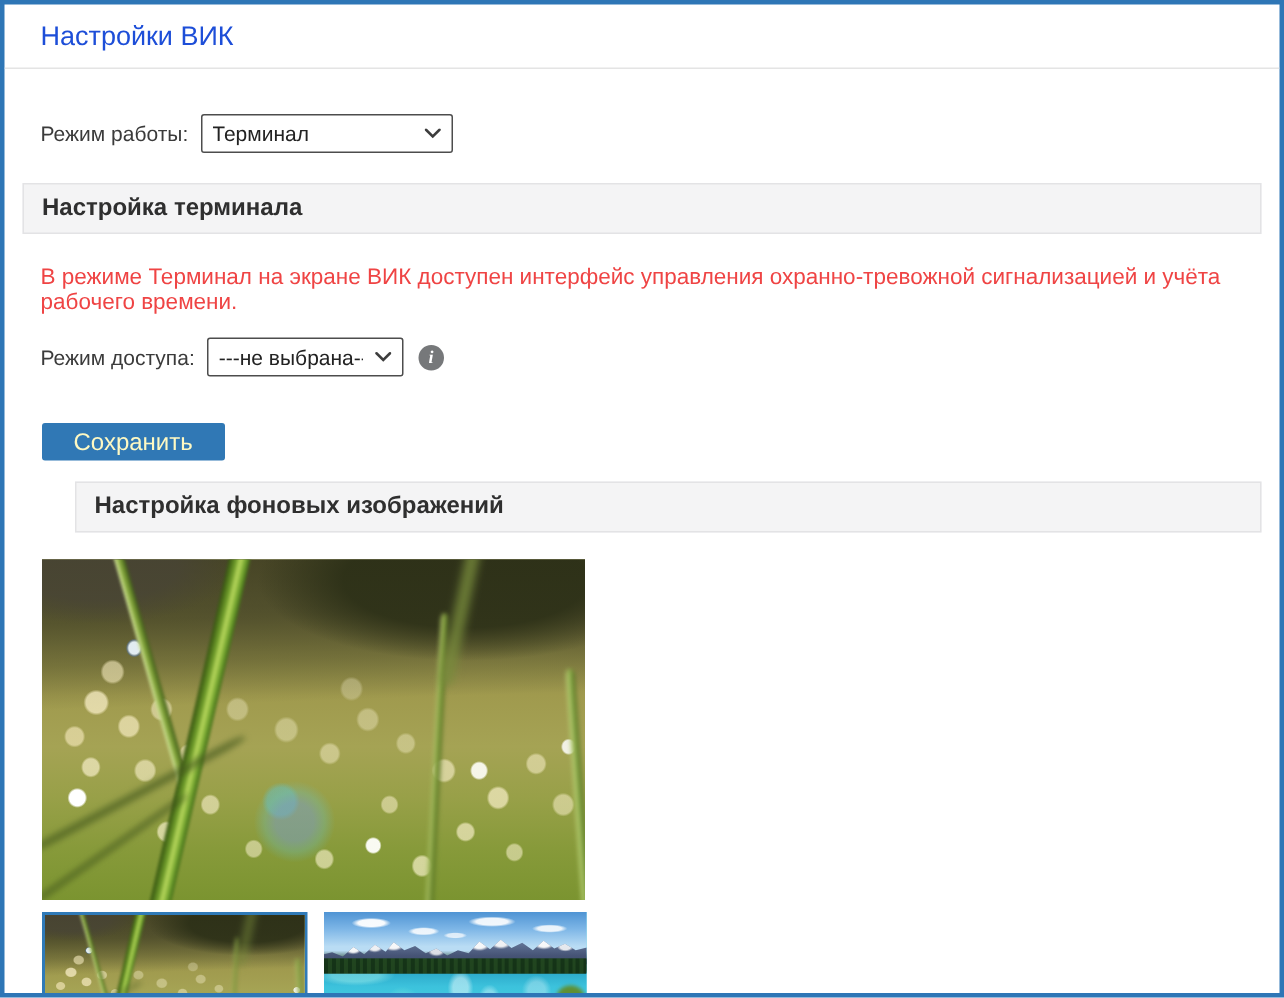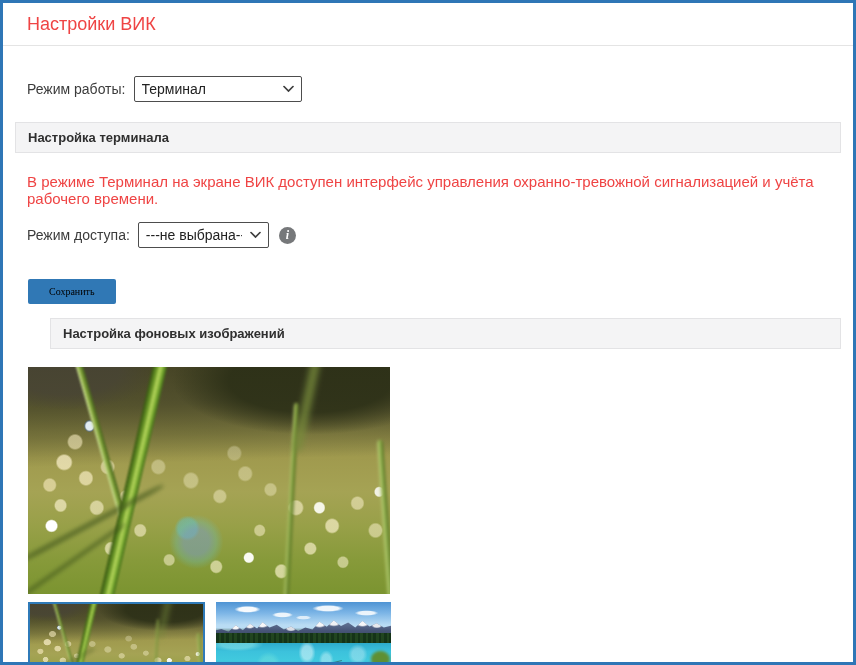--- a/index.html
+++ b/index.html
@@ -8,21 +8,21 @@
     font-family: "Liberation Sans", sans-serif;
     background: #ffffff;
     border: 3px solid #2e76b6;
     overflow: hidden;
     color: #3b3b3b;
   }
 
   
   .page-title {
     font-size: 18px;
-    color: #ef4444;
+    color: #1d4ed8;
     padding: 11px 24px 10px;
   }
   .title-divider { border-bottom: 1px solid #e4e4e4; }
 
   
   .form-row {
     display: flex;
     align-items: center;
     gap: 8px;
     margin: 16px 24px;
@@ -67,40 +67,40 @@
     margin-left: 2px;
     cursor: pointer;
   }
 
   
   .section-header {
     margin: 20px 12px 0;
     background: #f4f4f5;
     border: 1px solid #e3e3e5;
     padding: 7px 12px;
-    font-size: 13px;
+    font-size: 16px;
     font-weight: bold;
     color: #2f2f2f;
   }
   .section-header.backgrounds { margin-top: 14px; margin-left: 47px; }
 
   .description {
     margin: 20px 24px 0;
     font-size: 15px;
     color: #ef4444;
   }
 
   .btn-save {
     margin: 15px 0 0 25px;
     background: #3078b5;
-    color: #000000;
+    color: #fef9c3;
     border: 0;
     border-radius: 2px;
-    font-family: Liberation Serif, serif;
-    font-size: 10px;
+    font-family: Liberation Sans, sans-serif;
+    font-size: 16px;
     padding: 5px 21px;
     height: 25px;
     cursor: pointer;
   }
 
   
   .gallery { margin: 18px 24px 0 25px; }
   .preview-large {
     width: 362px; height: 227px;
     position: relative;

